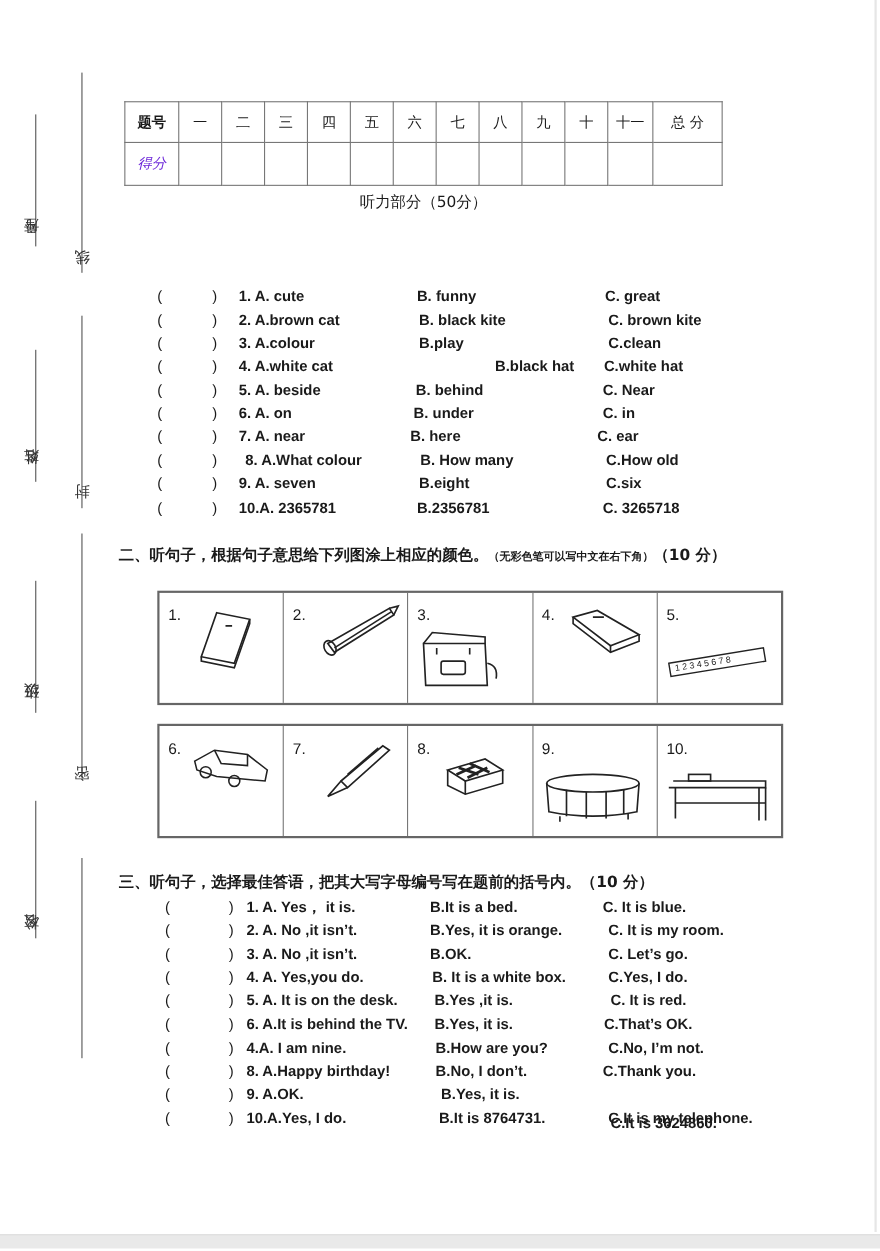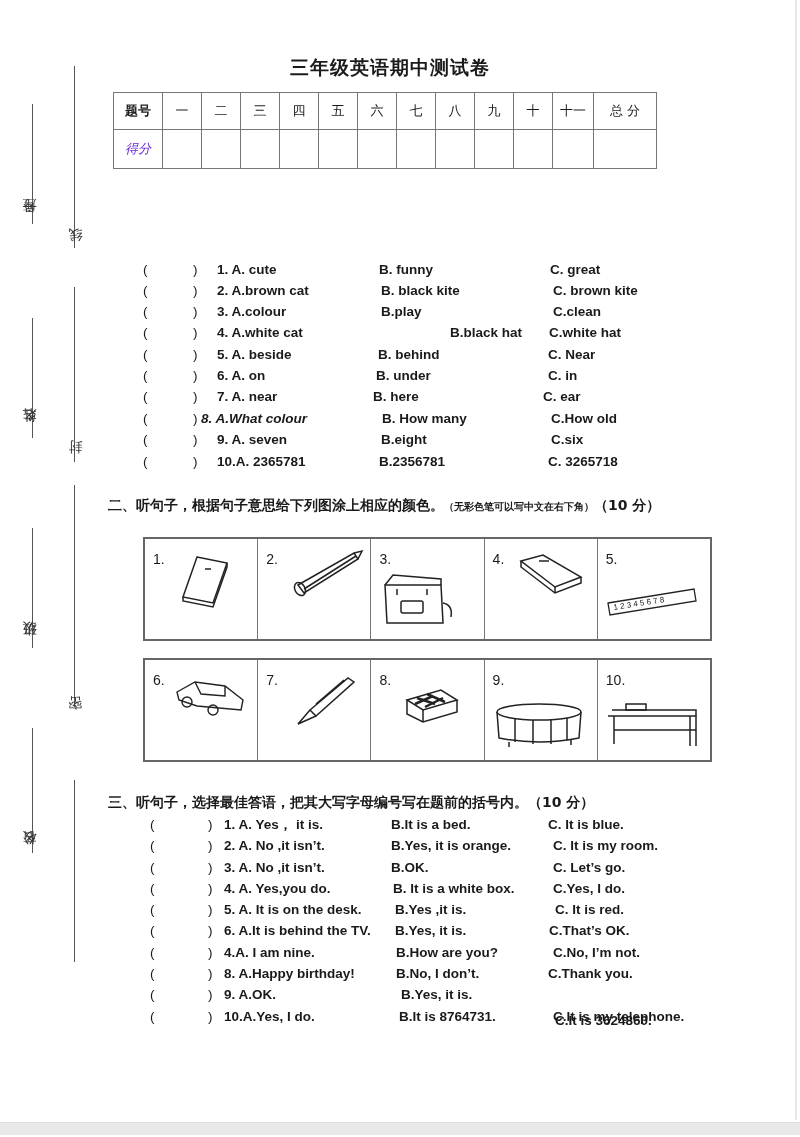--- a/index.html
+++ b/index.html
@@ -57,21 +57,20 @@
 
     <div class="vline" style="left:74px; top:66px; height:182px;"></div>
     <div class="vseal" style="left:66px; top:253px;">线</div>
     <div class="vline" style="left:74px; top:287px; height:175px;"></div>
     <div class="vseal" style="left:66px; top:465px;">封</div>
     <div class="vline" style="left:74px; top:485px; height:222px;"></div>
     <div class="vseal" style="left:66px; top:722px;">密</div>
     <div class="vline" style="left:74px; top:780px; height:182px;"></div>
   </div>
 
-  <div class="title">三年级英语期中测试卷</div>
 
   <table class="score">
     <tbody>
         <tr>
       <td style="width:48px; font-weight:bold;">题号</td>
       <td style="width:38px;">一</td>
       <td style="width:38px;">二</td>
       <td style="width:38px;">三</td>
       <td style="width:38px;">四</td>
       <td style="width:38px;">五</td>
@@ -94,20 +93,21 @@
       <td></td>
       <td></td>
       <td></td>
       <td></td>
       <td></td>
       <td></td>
     </tr>
   </tbody>
     </table>
 
+  <div class="subtitle">听力部分（50分）</div>
 
 
   <div id="s1-rows">
     <div class="q" style="top:259px;">
         <span class="paren" style="left:143px;">(</span>
         <span class="paren" style="left:193px;">)</span>
         <span style="left:217px;">1. A. cute</span>
         <span style="left:379px;">B. funny</span>
         <span style="left:550px;">C. great</span>
       </div>
@@ -149,21 +149,21 @@
     <div class="q" style="top:386px;">
         <span class="paren" style="left:143px;">(</span>
         <span class="paren" style="left:193px;">)</span>
         <span style="left:217px;">7. A. near</span>
         <span style="left:373px;">B. here</span>
         <span style="left:543px;">C. ear</span>
       </div>
     <div class="q" style="top:408px;">
         <span class="paren" style="left:143px;">(</span>
         <span class="paren" style="left:193px;">)</span>
-        <span style="left:201px;font-style:italic;">8. A.What colour</span>
+        <span style="left:223px;">8. A.What colour</span>
         <span style="left:382px;">B. How many</span>
         <span style="left:551px;">C.How old</span>
       </div>
     <div class="q" style="top:429px;">
         <span class="paren" style="left:143px;">(</span>
         <span class="paren" style="left:193px;">)</span>
         <span style="left:217px;">9. A. seven</span>
         <span style="left:381px;">B.eight</span>
         <span style="left:551px;">C.six</span>
       </div>

